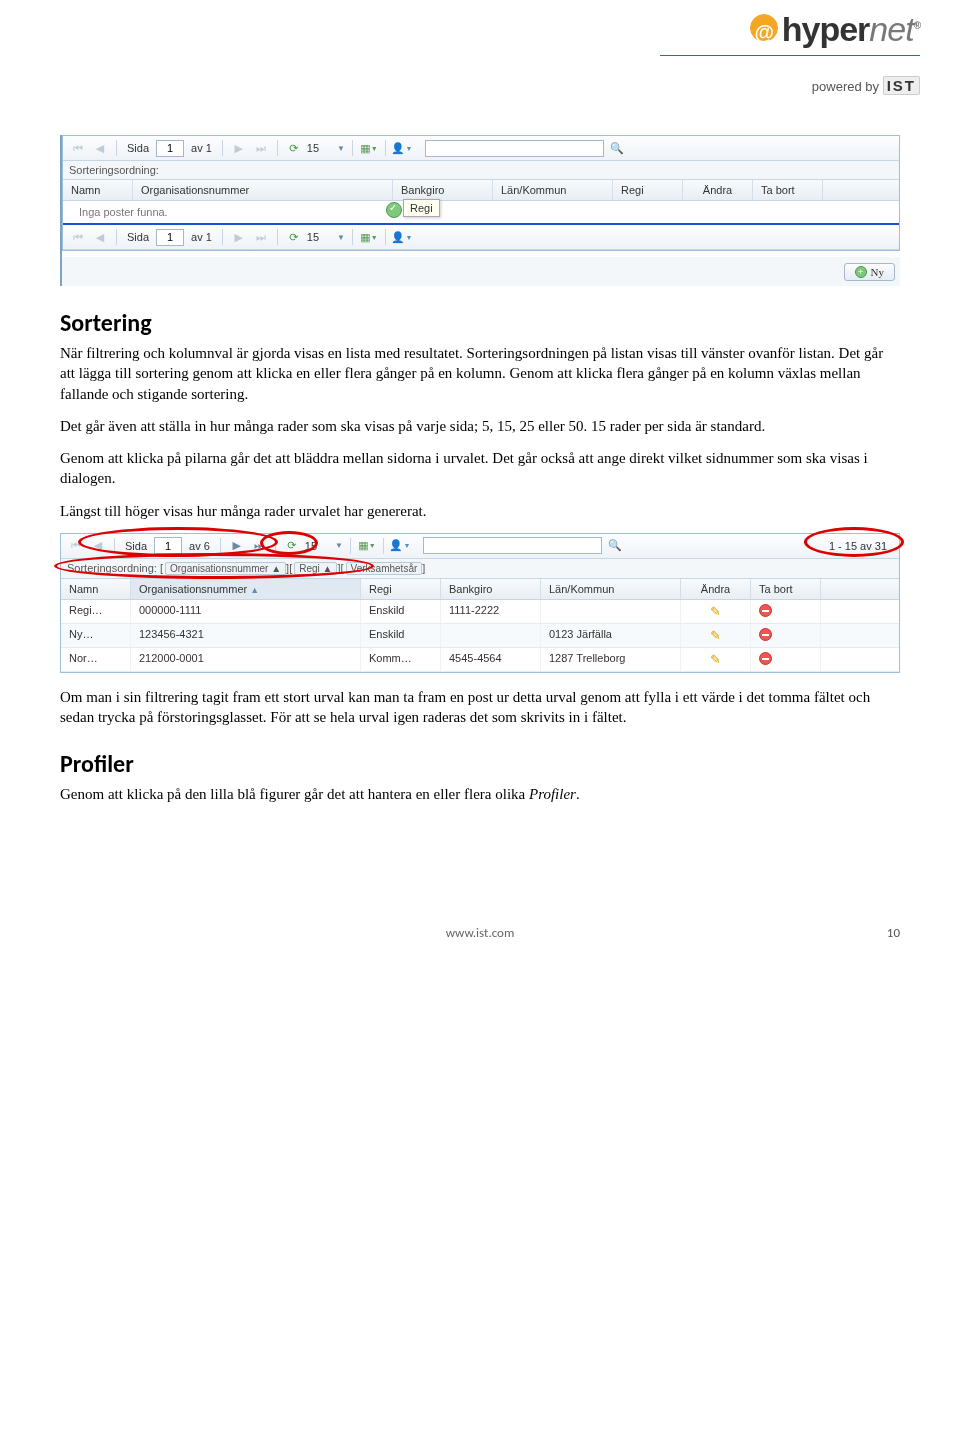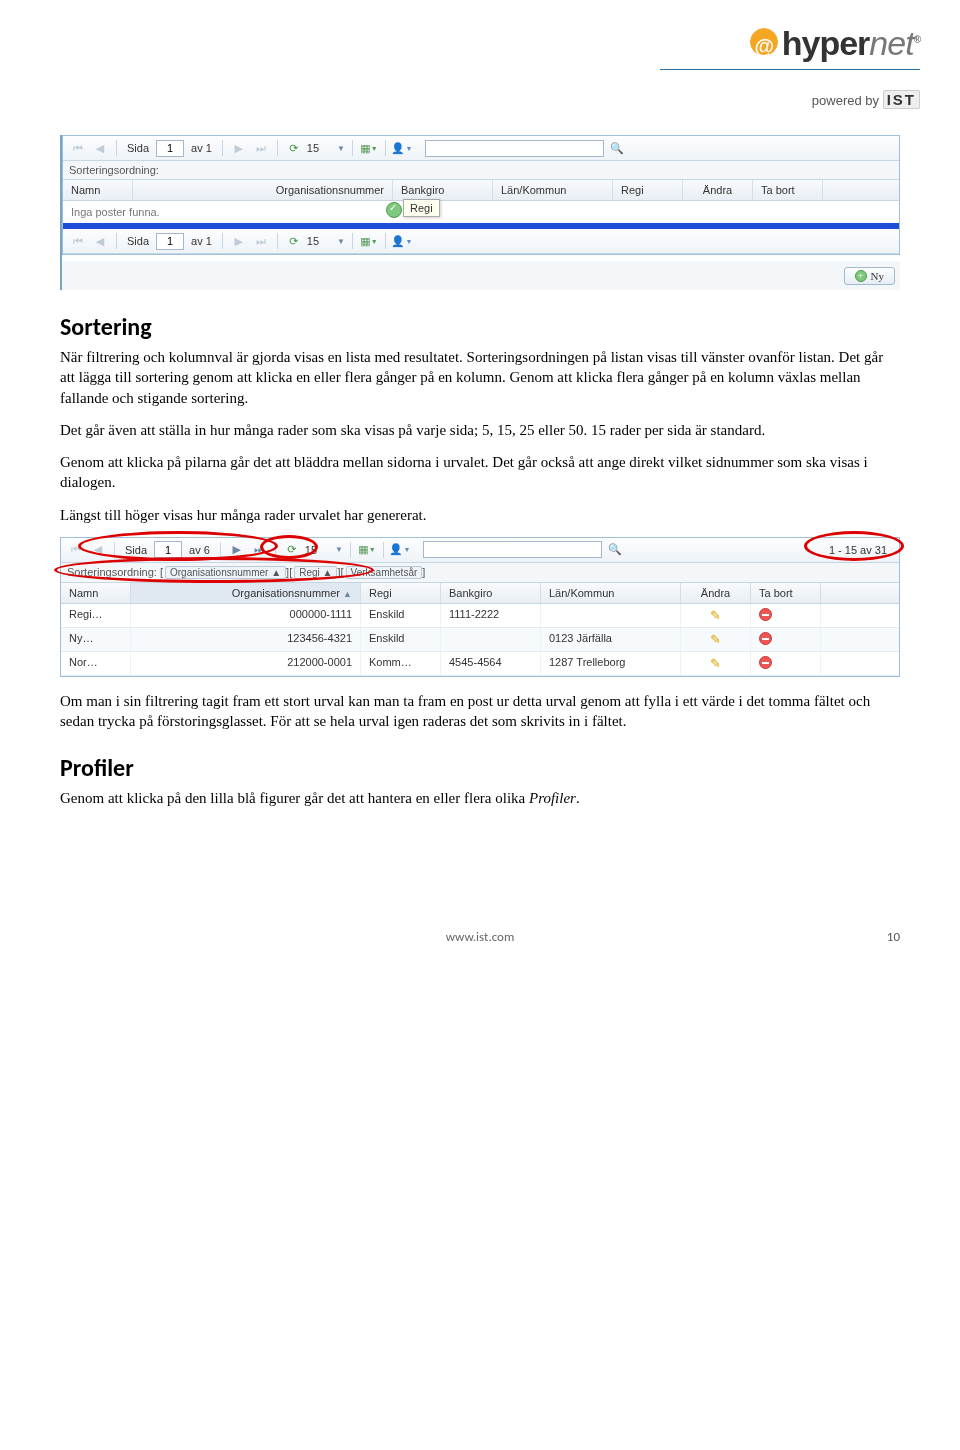--- a/index.html
+++ b/index.html
@@ -9,21 +9,21 @@
     color: #000;
     background: #fff;
     width: 960px;
     margin: 0 auto;
     padding: 20px 60px 30px 60px;
     position: relative;
   }
   
   .logo-area {
     position: absolute;
-    top: 24px;
+    top: 10px;
     right: 40px;
     text-align: right;
   }
   .logo-line1 { font-family: Arial, sans-serif; font-size: 34px; font-weight: bold; color: #333; letter-spacing: -1px; }
   .logo-at {
     display: inline-block; width: 28px; height: 28px; border-radius: 50%;
     background: #f5a623; color: #fff; font-size: 20px; text-align: center; line-height: 28px;
     border: 4px double #f5a623; margin-right: 4px; vertical-align: middle;
     position: relative; top: -4px;
   }
@@ -81,32 +81,32 @@
     display:inline-block; border:1px solid #b9c9d8; background:#eef3f8;
     padding:0 4px; margin-left:2px; font-size:10px; border-radius:2px;
   }
   .col-head {
     display:flex; background: linear-gradient(#f8fafc,#e8eef4);
     border-bottom:1px solid #c7d6e4;
   }
   .col-head .c {
     padding:4px 8px; border-right:1px solid #d4dee8; color:#333; font-weight:normal;
   }
-  .c-name{flex:0 0 70px;} .c-org{flex:0 0 230px;text-align:right;} .c-regi{flex:0 0 80px;}
+  .c-name{flex:0 0 70px;} .c-org{flex:0 0 230px;} .c-regi{flex:0 0 80px;}
   .c-bank{flex:0 0 100px;} .c-lan{flex:0 0 140px;} .c-andra{flex:0 0 70px; text-align:center;}
   .c-ta{flex:0 0 70px; text-align:left;}
   
   .f1 .c-name{flex:0 0 70px;} .f1 .c-org{flex:0 0 260px;} .f1 .c-bank{flex:0 0 100px;}
   .f1 .c-lan{flex:0 0 120px;} .f1 .c-regi{flex:0 0 70px;}
   .row {
     display:flex; border-bottom:1px solid #e4ebf2; background:#fff;
   }
   .row:nth-child(even){background:#f7fafd;}
   .row .c { padding:4px 8px; border-right:1px solid #eef3f8; }
-  .empty-row { padding:5px 8px; color:#777; border-bottom:6px solid #1d4ed8; position:relative;}
+  .empty-row { padding:5px 16px; color:#777; border-bottom:2px solid #1d4ed8; position:relative;}
   .tooltip {
     position:absolute; left:340px; top:-2px;
     background:#fffff0; border:1px solid #aaa; padding:2px 6px; font-size:11px; color:#333;
     box-shadow:1px 1px 3px rgba(0,0,0,.2);
   }
   .tooltip::before{
     content:""; position:absolute; left:-18px; top:2px; width:14px; height:14px;
     border-radius:50%; background:#7fc97f; border:1px solid #4a9a4a;
   }
   .tooltip .chk{position:absolute; left:-15px; top:2px; color:#fff; font-size:10px;}

